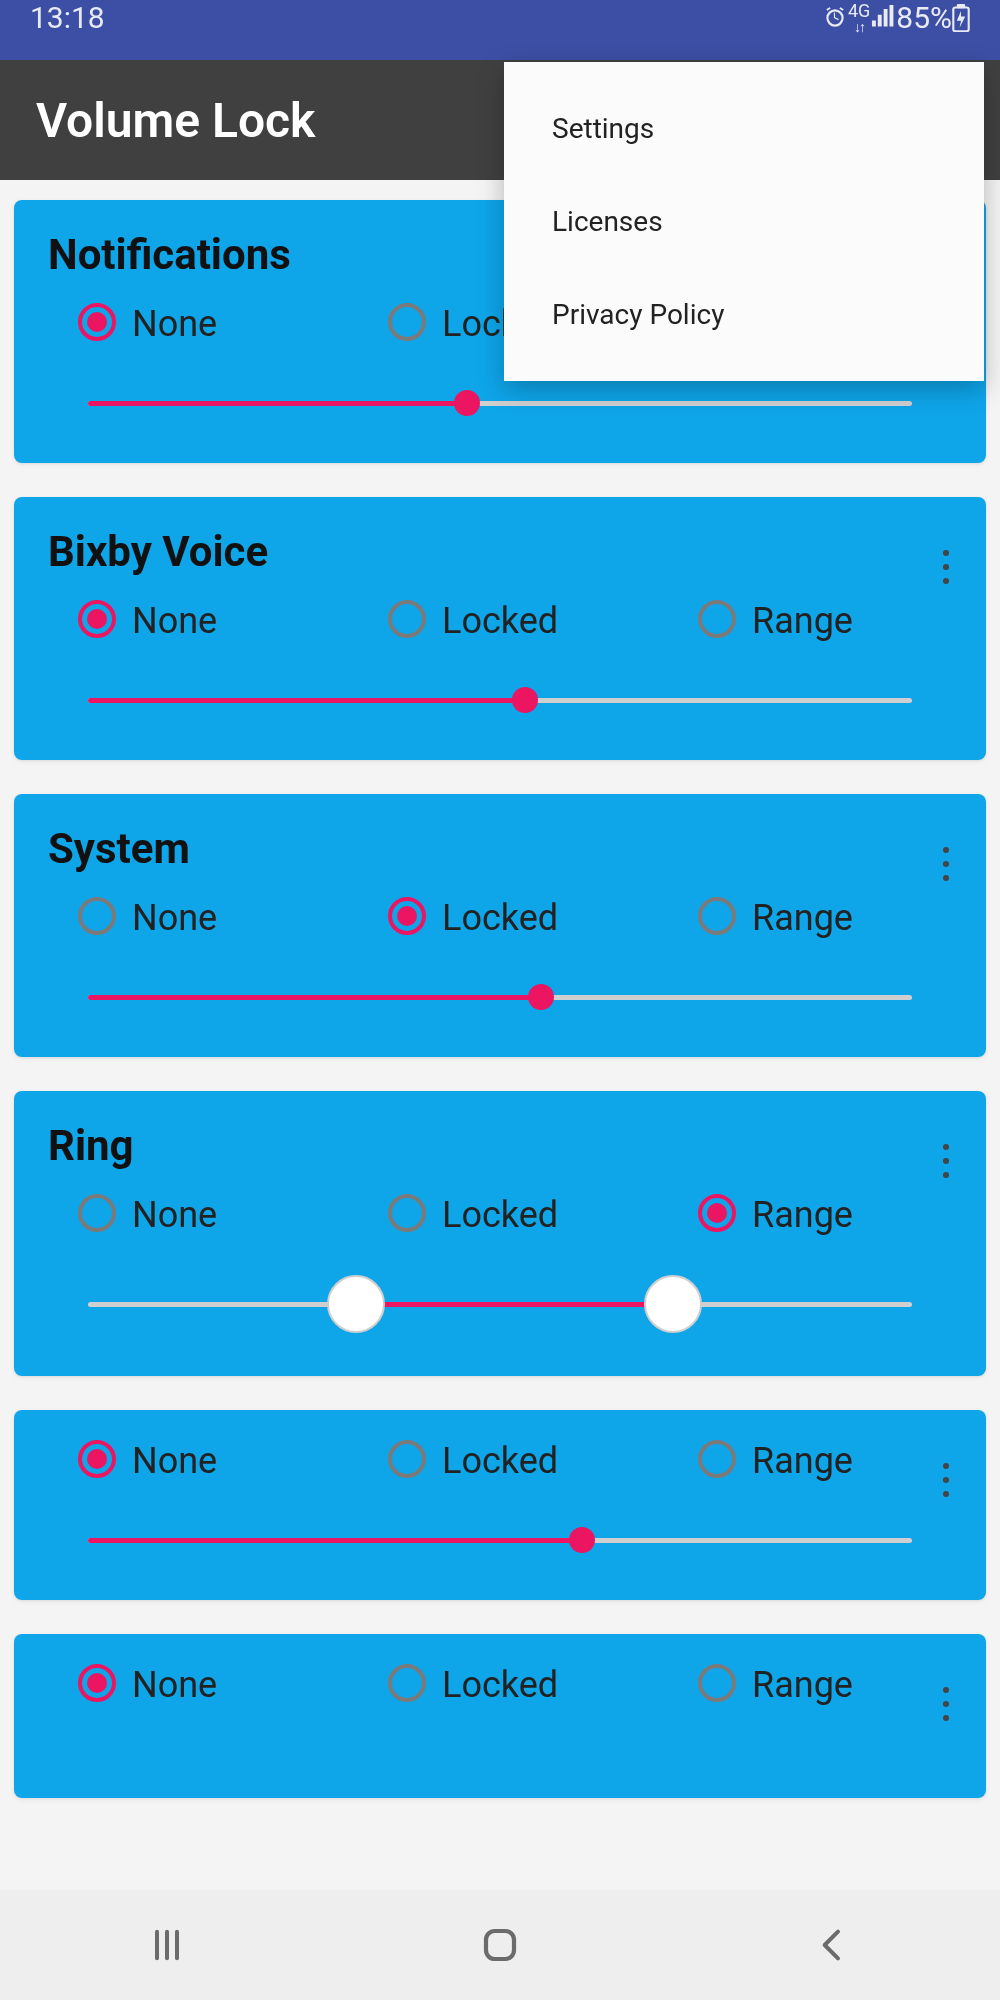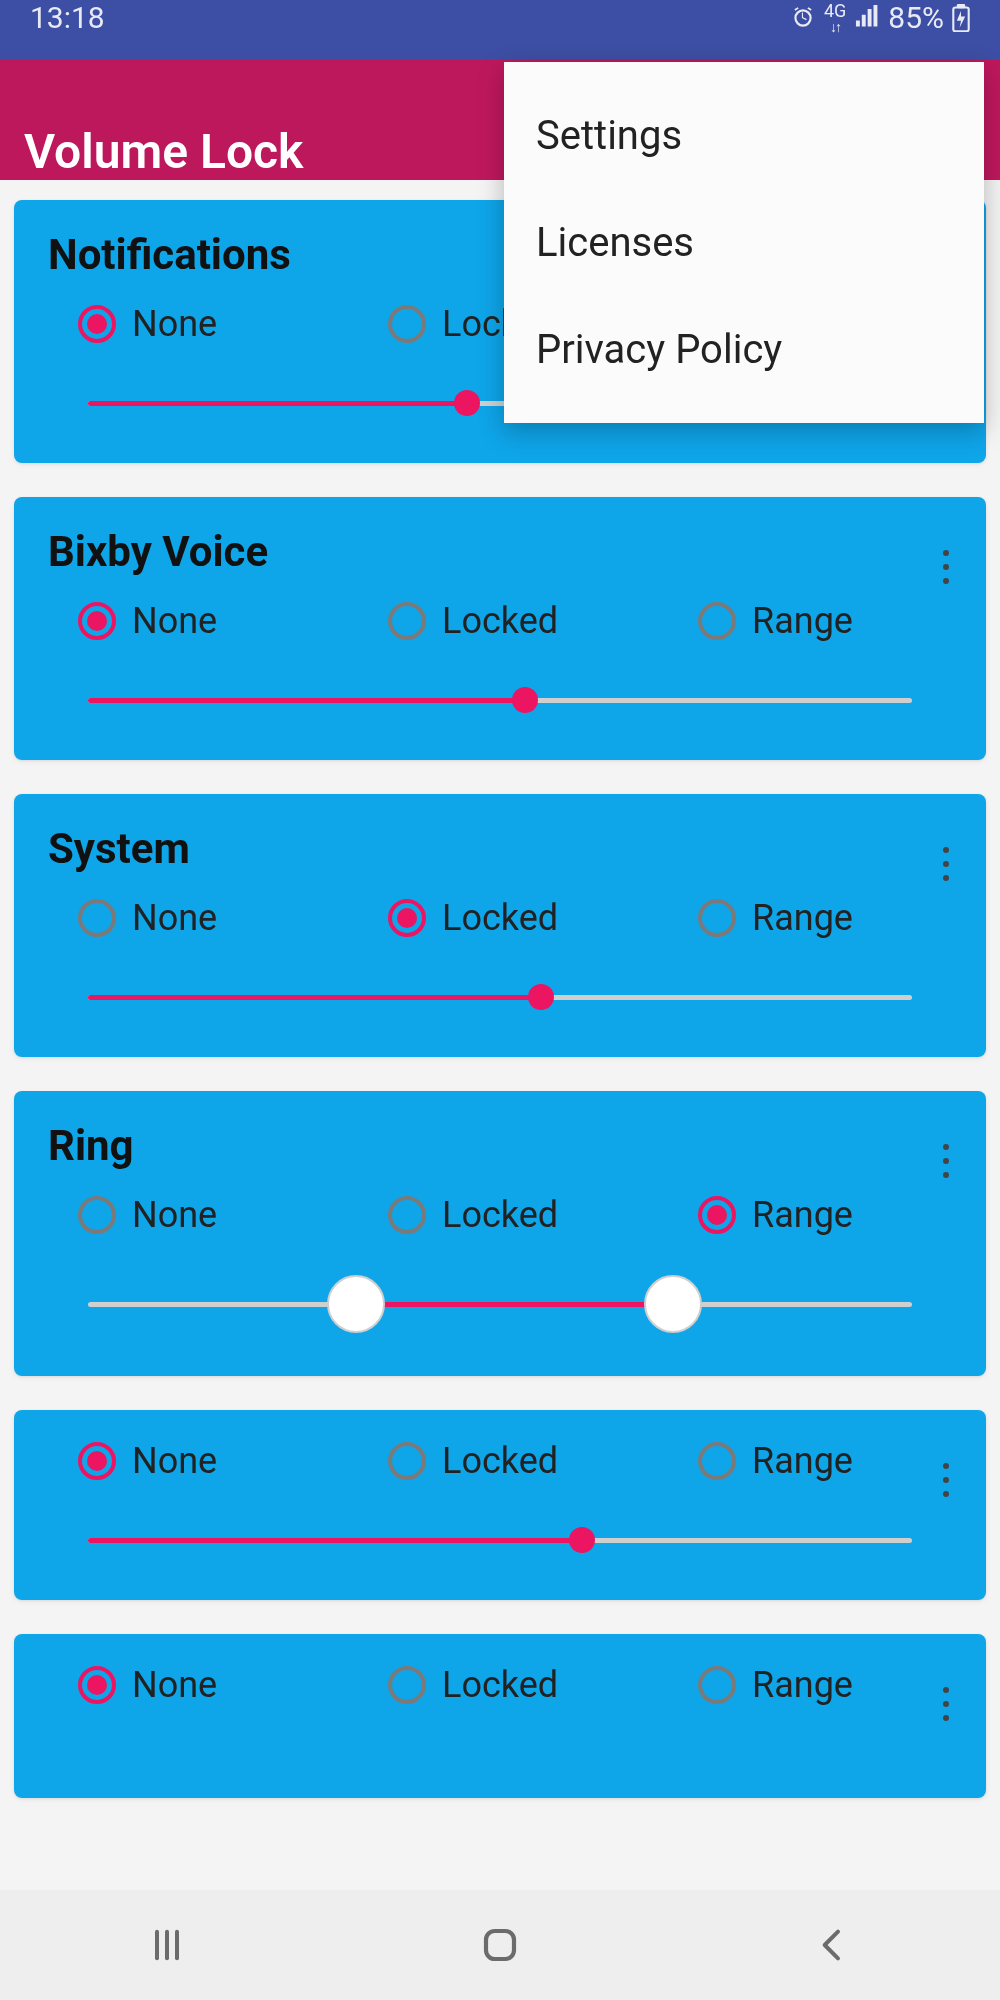--- a/index.html
+++ b/index.html
@@ -2,40 +2,40 @@
 <html><head>
 <meta charset="utf-8">
 <style>
   * { box-sizing: border-box; margin: 0; padding: 0; }
   html, body { width: 1000px; height: 2000px; font-family: Roboto, -apple-system, BlinkMacSystemFont, "Segoe UI", Arial, sans-serif; background: #f4f4f4; overflow: hidden; }
   .screen { width: 1000px; height: 2000px; display: flex; flex-direction: column; position: relative; }
 
   
   .status-bar { height: 60px; background: #3d4fa4; display: flex; align-items: flex-start; justify-content: space-between; padding: 0 30px; color: #e8eaf6; font-size: 30px; }
   .status-left { display: flex; align-items: center; gap: 16px; }
-  .status-right { display: flex; align-items: center; gap: 8px; }
+  .status-right { display: flex; align-items: center; gap: 0; }
   .stat-icon { display: inline-flex; align-items: center; }
   .stat-4g { font-size: 18px; line-height: 1; display:flex; flex-direction:column; align-items:center; }
   .stat-4g .arrows { font-size: 14px; letter-spacing:-2px; }
 
   
-  .app-bar { height: 120px; background: #be185d; display: flex; align-items: flex-end; padding: 0 24px; }
+  .app-bar { height: 120px; background: #404040; display: flex; align-items: center; padding: 0 36px; }
   .app-title { color: #ffffff; font-size: 48px; font-weight: 600; }
 
   
   .content { flex: 1; overflow-y: hidden; padding: 20px 14px 0 14px; background: #f4f4f4; }
 
   .card { background: #0ea5e9; border-radius: 8px; margin-bottom: 34px; padding: 30px 34px 36px 34px; box-shadow: 0 1px 3px rgba(0,0,0,0.08), 0 2px 6px rgba(0,0,0,0.04); position: relative; }
   .card-title { font-size: 42px; font-weight: 700; color: #111; margin-bottom: 24px; }
   .card-overflow { position: absolute; top: 46px; right: 20px; width: 40px; height: 48px; display:flex; align-items:center; justify-content:center; cursor:pointer; }
   .dot-col { display:flex; flex-direction:column; gap:8px; }
   .dot { width:6px; height:6px; background:#444; border-radius:50%; }
 
   .radio-row { display:flex; align-items:center; padding-left: 30px; }
-  .radio-item { display:flex; align-items:center; gap:16px; width: 310px; cursor:pointer; }
+  .radio-item { display:flex; align-items:flex-start; gap:16px; width: 310px; cursor:pointer; }
   .radio-item:last-child { width:auto; }
   .radio-outer { width:38px; height:38px; border-radius:50%; border:4px solid #7a7a7a; display:flex; align-items:center; justify-content:center; flex-shrink:0; }
   .radio-outer.selected { border-color:#ec1561; }
   .radio-inner { width:20px; height:20px; border-radius:50%; background:#ec1561; display:none; }
   .radio-outer.selected .radio-inner { display:block; }
   .radio-label { font-size:36px; color:#222; }
 
   
   .slider { position:relative; height:48px; margin: 34px 40px 0 40px; }
   .slider-track { position:absolute; left:0; right:0; top:22px; height:5px; background:#cfcfcf; border-radius:3px; }
@@ -47,21 +47,21 @@
   .range-track { position:absolute; left:20px; right:20px; top:32px; height:5px; background:#cfcfcf; border-radius:3px; }
   .range-fill { position:absolute; top:32px; height:5px; background:#ec1561; border-radius:3px; }
   .range-thumb { position:absolute; top:34px; width:58px; height:58px; background:#ffffff; border:2px solid #cfcfcf; border-radius:50%; transform:translate(-50%,-50%); }
 
   
   .nav-bar { height: 110px; background:#eeeeee; display:flex; align-items:center; justify-content:space-around; }
   .nav-btn { width:120px; height:60px; display:flex; align-items:center; justify-content:center; color:#6b6b6b; }
 
   
   .popup { position:absolute; top:62px; right:16px; width:480px; background:#fbfbfb; box-shadow: 0 8px 24px rgba(0,0,0,0.25); z-index:100; padding: 20px 0; }
-  .popup-item { padding: 30px 32px; font-size:40px; color:#222; cursor:pointer; }
+  .popup-item { padding: 30px 48px; font-size:28px; color:#222; cursor:pointer; }
 
   
   .card.clipped { margin-bottom:0; padding-bottom: 10px; }
 </style>
 </head>
 <body>
 
 <div class="screen">
 
   <div class="status-bar">

